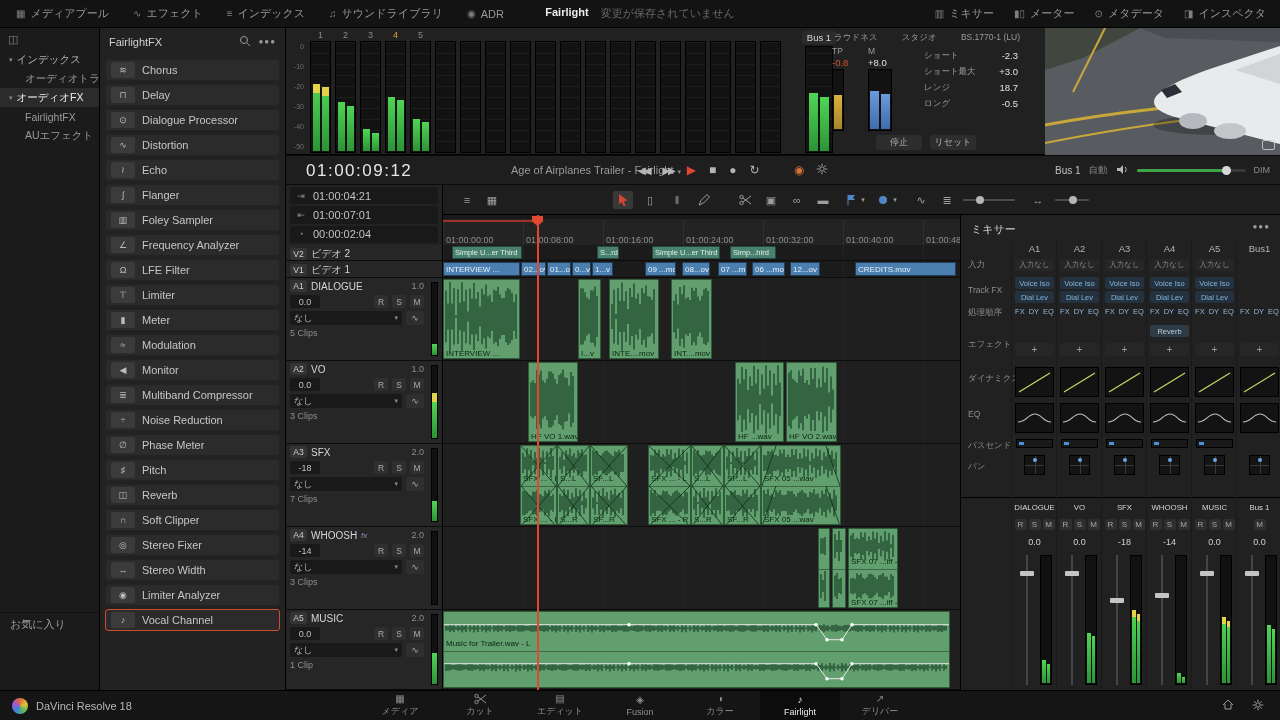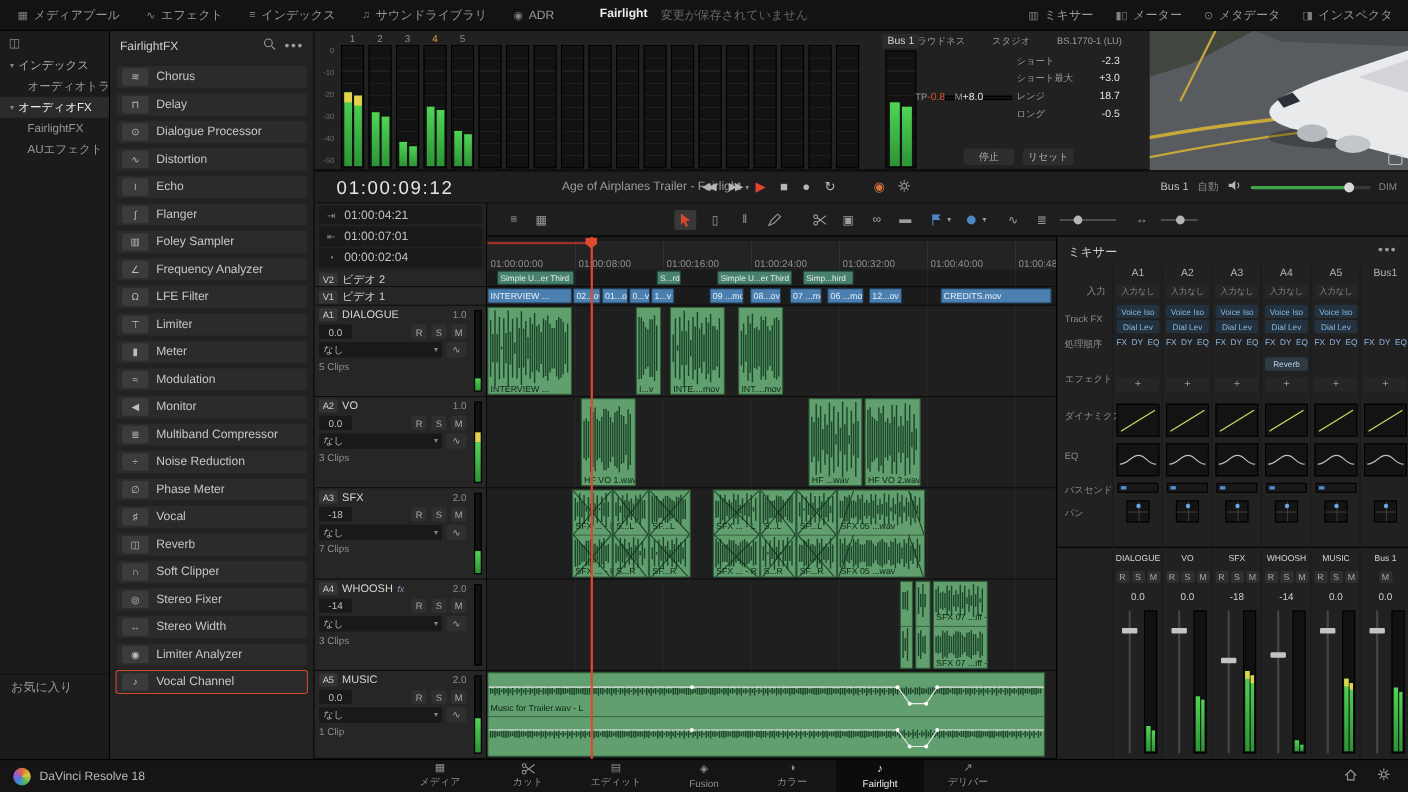--- a/index.html
+++ b/index.html
@@ -47,21 +47,21 @@
 .m-well{width:21px;flex:1;background:#121212;border:1px solid #000;display:flex;gap:2px;align-items:flex-end;justify-content:center;padding:1px;background-image:repeating-linear-gradient(to top,transparent 0 10px,#1e1e1e 10px 11px)}
 .m-bar{width:7px;position:relative;background:linear-gradient(to top,#2c9436,#4fd554)}
 .yel{position:absolute;top:0;left:0;right:0;background:#e3d24a}
 .busmeter{position:absolute;left:507px;top:2px;width:52px;height:123px;display:flex;flex-direction:column;align-items:center}
 .bm-label{height:13px;font-size:9.5px;color:#d6d6d6;background:#2b2b2b;border-radius:2px;padding:0 5px;line-height:13px;margin-top:1px}
 .bm-well{width:28px;flex:1;margin-top:2px;background:#121212;border:1px solid #000;display:flex;gap:2px;align-items:flex-end;justify-content:center;padding:1px;background-image:repeating-linear-gradient(to top,transparent 0 10px,#1e1e1e 10px 11px)}
 .bm-bar{width:9px;background:linear-gradient(to top,#2c9436,#4fd554)}
 .loudness{position:absolute;left:544px;top:2px;width:194px;height:123px}
 .ld-head{display:flex;justify-content:space-between;font-size:8.5px;color:#9a9a9a;padding:2px 4px}
 .ld-body{position:absolute;top:16px;left:2px;right:2px;bottom:22px;display:flex}
-.ld-col{display:flex;align-items:center}
+.ld-col{display:flex;flex-direction:column;align-items:flex-start}
 .ld-lab{font-size:8.5px;color:#9a9a9a;height:11px}
 .ld-val{font-size:9.5px;color:#e0e0e0;height:12px}
 .ld-val.red{color:#d0512f}
 .ld-well{width:12px;flex:1;background:#121212;border:1px solid #000;display:flex;align-items:flex-end;justify-content:center;padding:1px}
 .ld-wellw{width:24px;flex:1;background:#121212;border:1px solid #000;display:flex;gap:2px;align-items:flex-end;justify-content:center;padding:1px}
 .ld-fill{width:8px;background:linear-gradient(to top,#a8842a,#d8b23c)}
 .ld-fillb{width:9px;background:linear-gradient(to top,#3e6cab,#6a9ade)}
 .ld-rows{flex:1;padding:0 4px;display:flex;flex-direction:column;gap:4px}
 .ld-row{display:flex;justify-content:space-between;font-size:8.5px;color:#9a9a9a}
 .ld-row b{color:#e2e2e2;font-weight:400;font-size:9.5px}
@@ -320,21 +320,21 @@
         <div class="fx-item">
           <span class="fx-ico">÷</span>
           <span class="fx-nm">Noise Reduction</span>
         </div>
         <div class="fx-item">
           <span class="fx-ico">∅</span>
           <span class="fx-nm">Phase Meter</span>
         </div>
         <div class="fx-item">
           <span class="fx-ico">♯</span>
-          <span class="fx-nm">Vocal</span>
+          <span class="fx-nm">Pitch</span>
         </div>
         <div class="fx-item">
           <span class="fx-ico">◫</span>
           <span class="fx-nm">Reverb</span>
         </div>
         <div class="fx-item">
           <span class="fx-ico">∩</span>
           <span class="fx-nm">Soft Clipper</span>
         </div>
         <div class="fx-item">
@@ -1089,21 +1089,21 @@
         </div>
       </div>
       <div class="playhead" style="left: 94px;"></div>
       <div class="ph-head" style="left: 89px; top: 1px;"></div>
     </div>
 
   <aside class="mixer" id="mixer">
     <span class="mx-title">ミキサー</span>
     <span class="mx-dots">●●●</span>
     <div class="mx-div"></div>
-  <div class="mx-gl" style="top: 44px; margin-left: 20px;">入力</div>
+  <div class="mx-gl" style="top: 44px;">入力</div>
       <div class="mx-gl" style="top: 70px;">Track FX</div>
       <div class="mx-gl" style="top: 92px;">処理順序</div>
       <div class="mx-gl" style="top: 124px;">エフェクト</div>
       <div class="mx-gl" style="top: 158px;">ダイナミクス</div>
       <div class="mx-gl" style="top: 194px;">EQ</div>
       <div class="mx-gl" style="top: 225px;">バスセンド</div>
       <div class="mx-gl" style="top: 246px;">パン</div>
       <div class="mx-strip" style="left: 50px;">
         <div class="mx-ch" style="top: 2px;">A1</div>
         <div class="mx-chip mx-in" style="top: 18px;">入力なし</div>

